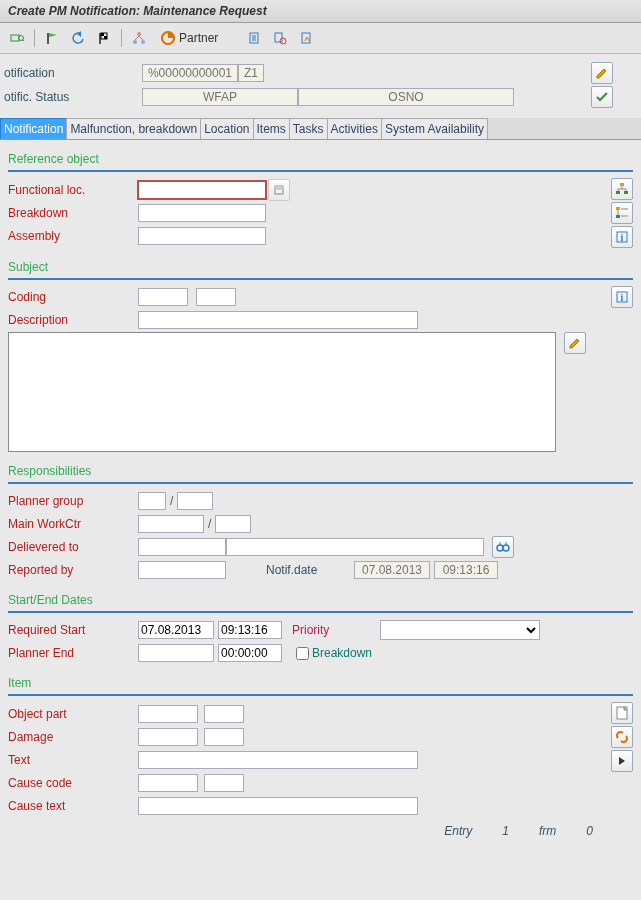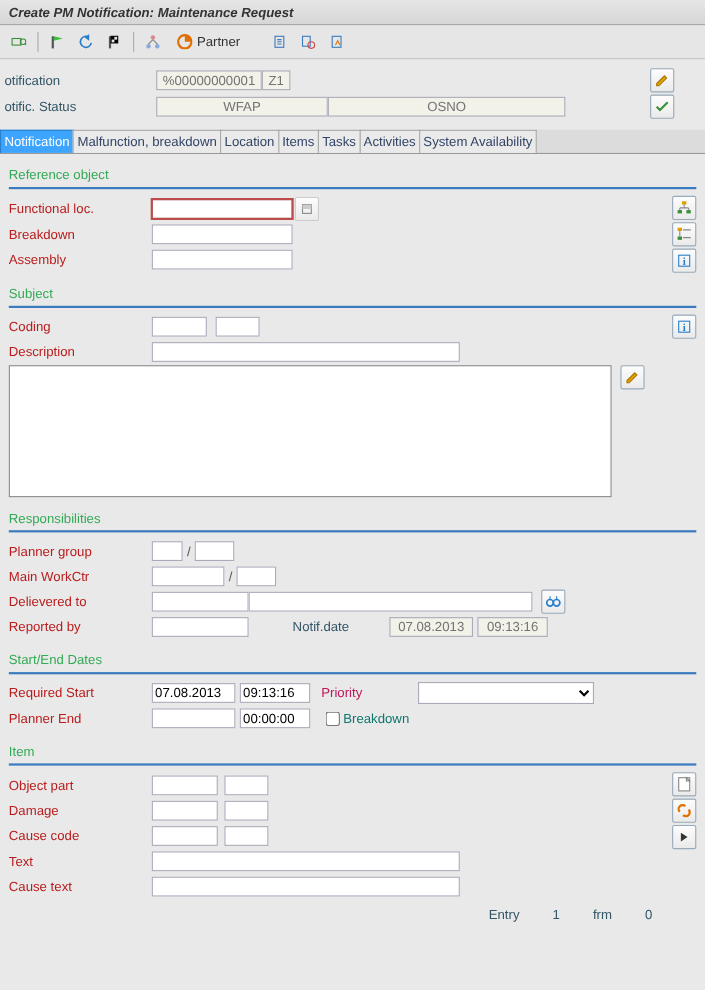--- a/index.html
+++ b/index.html
@@ -151,20 +151,21 @@
   .focus-outline {
     outline: 2px solid #bd4b4b;
     outline-offset: -1px;
   }
   .entry-row {
     display: flex;
     justify-content: flex-end;
     gap: 30px;
     padding: 6px 40px 2px 0;
     color: #356;
+    font-style: italic;
   }
   svg { display: block; }
   .slash { padding: 0 4px; color:#555;}
 </style>
 </head>
 <body>
 
 <div class="titlebar">Create PM Notification: Maintenance Request</div>
 
 <div class="toolbar">
@@ -435,28 +436,28 @@
         <span style="width:6px"></span>
         <input class="text" style="width: 40px;">
       </div>
       <div class="fieldrow">
         <div class="flabel">Damage</div>
         <input class="text" style="width: 60px;">
         <span style="width:6px"></span>
         <input class="text" style="width: 40px;">
       </div>
       <div class="fieldrow">
+        <div class="flabel">Text</div>
+        <input class="text" style="width: 280px;">
+      </div>
+      <div class="fieldrow">
         <div class="flabel">Cause code</div>
         <input class="text" style="width: 60px;">
         <span style="width:6px"></span>
         <input class="text" style="width: 40px;">
-      </div>
-      <div class="fieldrow">
-        <div class="flabel">Text</div>
-        <input class="text" style="width: 280px;">
       </div>
       <div class="fieldrow">
         <div class="flabel">Cause text</div>
         <input class="text" style="width: 280px;">
       </div>
     </div>
     <div style="display:flex;flex-direction:column;gap:2px;margin-left:6px">
       <span class="iconbtn">
         <svg width="12" height="14">
             <rect x="1" y="1" width="10" height="12" fill="#fff" stroke="#888"></rect>

